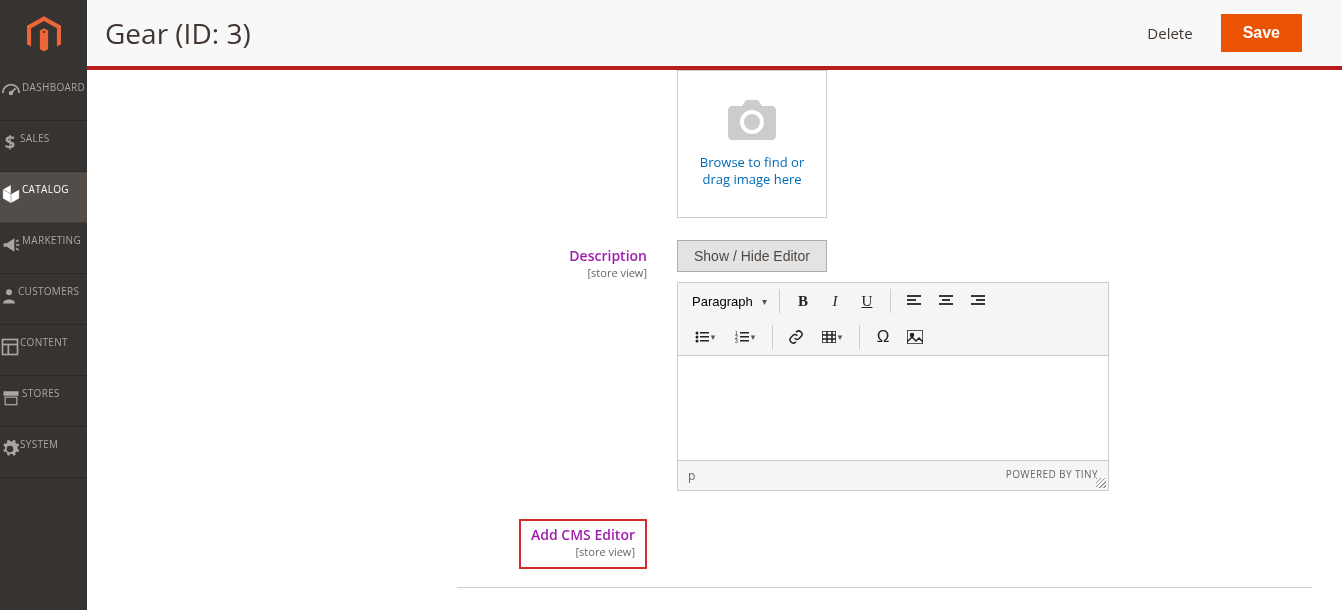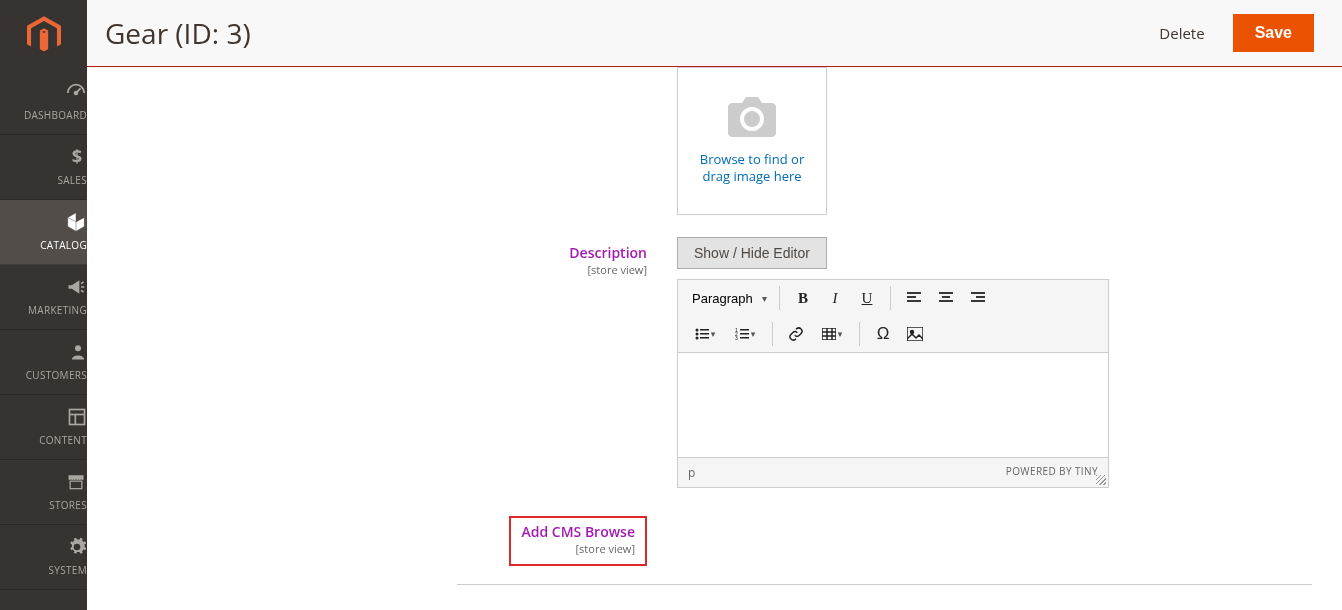--- a/index.html
+++ b/index.html
@@ -7,33 +7,33 @@
 
 .sidebar {
   position: fixed; left: 0; top: 0; bottom: 0; width: 87px;
   background: #373330; display: flex; flex-direction: column; z-index: 100;
 }
 .sidebar-logo {
   height: 70px; display: flex; align-items: center; justify-content: center;
 }
 .sidebar-logo svg { width: 34px; height: 38px; }
 .sidebar-item {
-  padding: 10px 0 12px; display: flex; flex-direction: column; align-items: flex-end;
+  padding: 10px 0 12px; display: flex; flex-direction: row; align-items: flex-start;
   color: #aaa6a0; cursor: pointer; font-size: 10px; text-align: center;
   border-bottom: 1px solid rgba(0,0,0,.2);
 }
 .sidebar-item.active { background: #524d49; color: #fff; }
 .sidebar-item .icon { font-size: 20px; margin-bottom: 4px; height: 24px; display: flex; align-items: center; justify-content: center; }
 .sidebar-item .label { font-size: 10px; letter-spacing: .03em; text-transform: uppercase; }
 
 .main { margin-left: 87px; }
 
 .header {
   display: flex; align-items: flex-start; justify-content: space-between;
-  padding: 14px 28px 14px 18px; border-bottom: 1px solid #b91c1c; background: #f8f8f8;
+  padding: 14px 40px 14px 18px; border-bottom: 4px solid #b91c1c; background: #f8f8f8;
 }
 .page-title { font-size: 28px; font-weight: 400; color: #41362f; }
 .header-actions { display: flex; align-items: center; gap: 28px; }
 .delete-link { color: #41362f; font-size: 15px; cursor: pointer; }
 .save-btn {
   background: #eb5202; color: #fff; border: none; padding: 10px 22px;
   font-size: 16px; font-weight: 600; cursor: pointer;
 }
 
 .content { padding: 0 30px 30px; }
@@ -278,21 +278,21 @@
             <span style="font-size:10px;letter-spacing:.04em;">POWERED BY TINY</span>
             <span class="grip"></span>
           </div>
         </div>
       </div>
     </div>
 
     <div class="form-row">
       <div class="form-label-col" style="display:flex;justify-content:flex-end;">
         <div class="highlight-box">
-          <span class="form-label">Add CMS Browse</span>
+          <span class="form-label">Add CMS Editor</span>
           <span class="form-scope" style="text-align:right;">[store view]</span>
         </div>
       </div>
     </div>
 
     <div class="hr-bottom"></div>
   </div>
 </div>
 
 </body></html>

